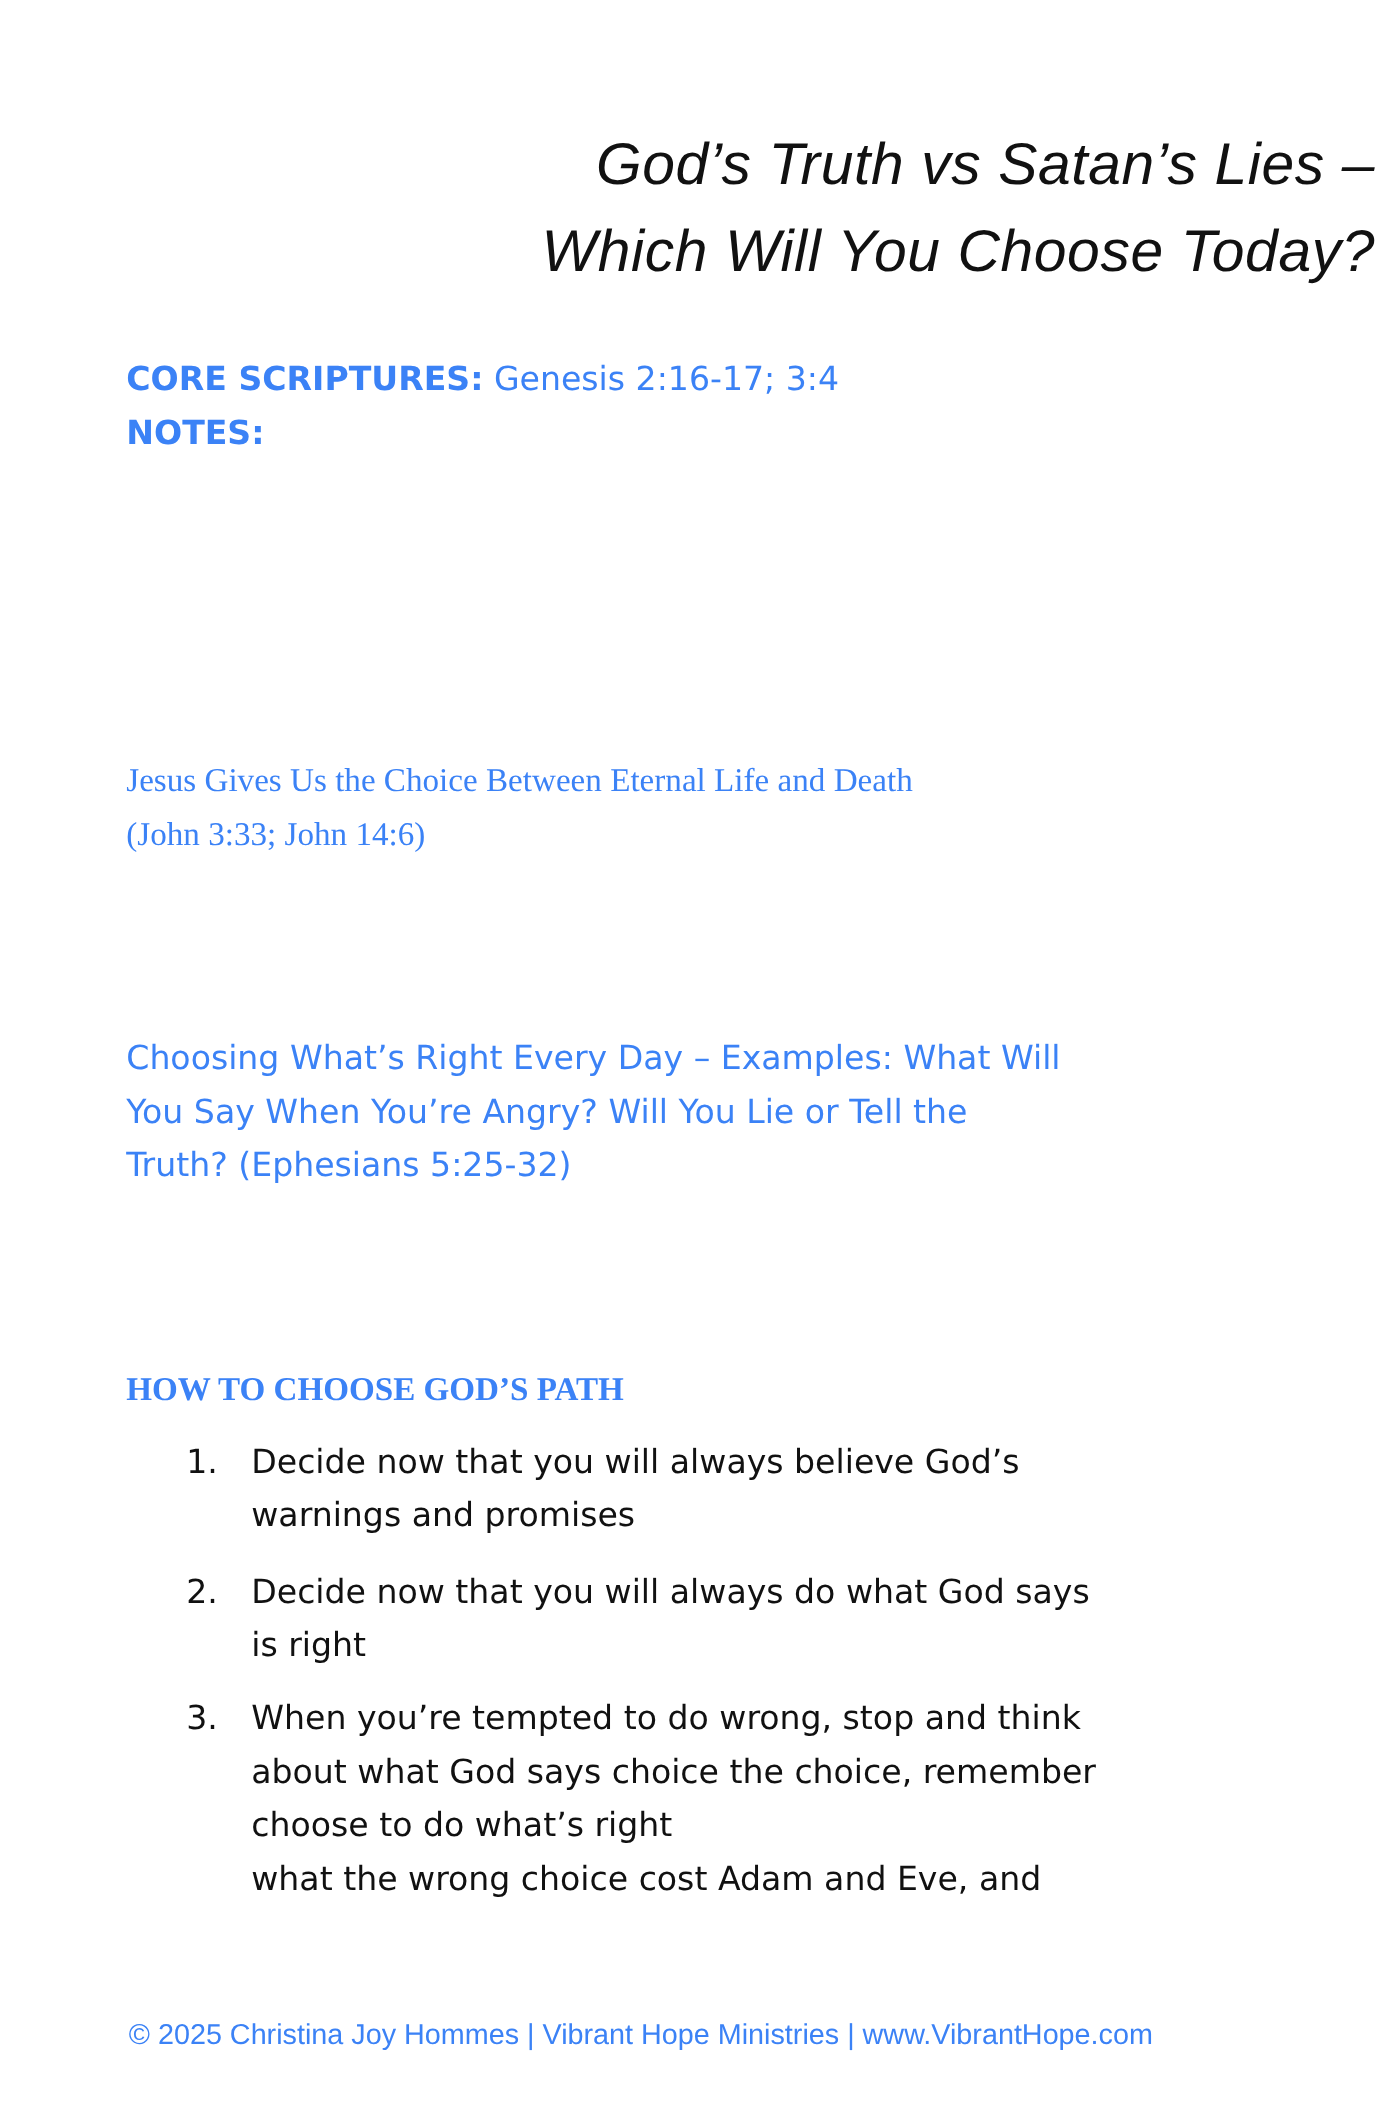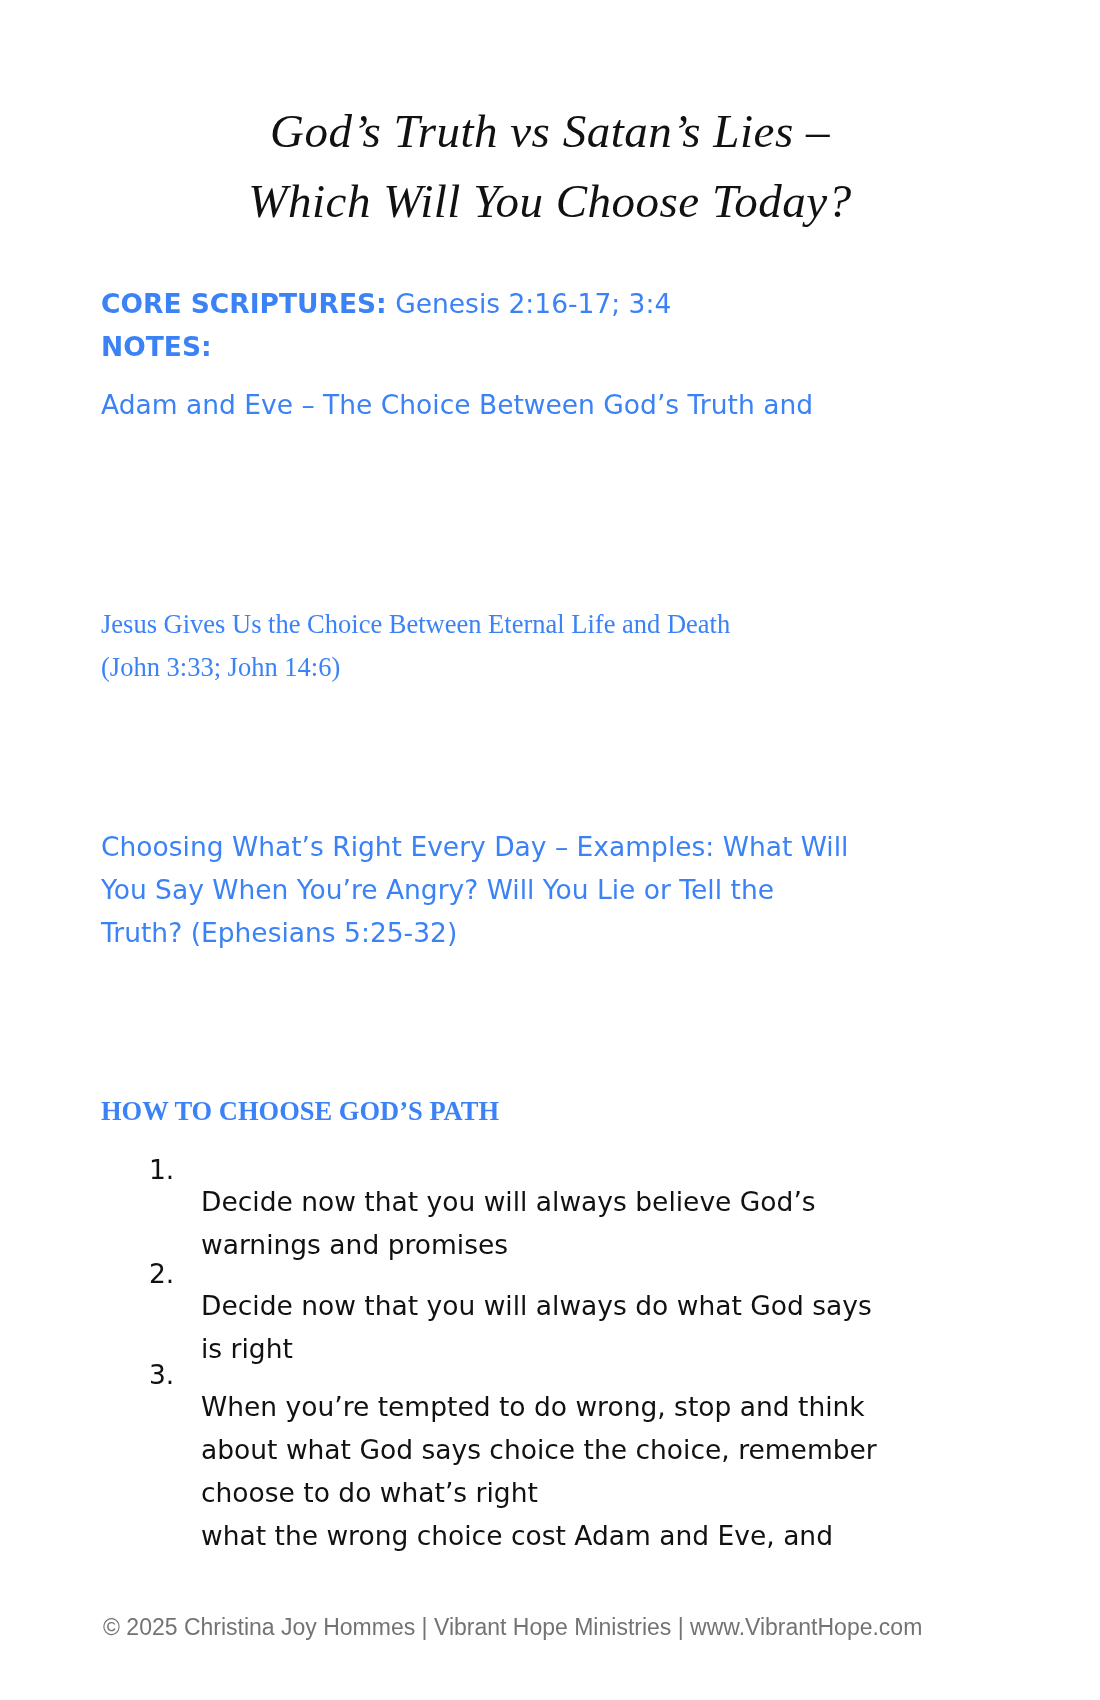--- a/index.html
+++ b/index.html
@@ -1,55 +1,54 @@
 <!DOCTYPE html>
 <html><head>
 <meta charset="utf-8">
 <style>
   html, body { margin: 0; padding: 0; background: #ffffff; }
   body { width: 1100px; height: 1700px; position: relative; overflow: hidden; color: #111111; }
   .page { position: absolute; left: 0; top: 0; width: 1100px; height: 1700px; background: #ffffff; }
   .title {
-    position: absolute; left: 0; width: 1100px; text-align: center;
-    font-family: Liberation Serif, serif; font-style: italic;
+    position: absolute; left: 0; width: 1100px; text-align: right;
+    font-family: Liberation Sans, sans-serif; font-style: italic;
     font-size: 47px; line-height: 70px; color: #111111; letter-spacing: 0.5px;
   }
   .title-line { display: block; white-space: nowrap; }
   .body-text {
     position: absolute; left: 101px; width: 910px;
     font-family: "DejaVu Sans", sans-serif; font-size: 26.5px; line-height: 43px; color: #3b82f6;
   }
   .line { display: block; white-space: nowrap; }
   .bold { font-weight: bold; }
   .list { position: absolute; left: 101px; width: 910px; font-family: "DejaVu Sans", sans-serif; font-size: 26.5px; line-height: 43px; color: #111111; }
   .list-item { position: absolute; left: 0; width: 910px; }
   .list-num { position: absolute; left: 48px; top: 0; white-space: nowrap; }
-  .list-text { position: absolute; left: 100px; top: 0; margin-top: 32px; }
+  .list-text { position: absolute; left: 100px; top: 0; }
   .footer {
     position: absolute; left: 103px; top: 1612px; width: 900px;
-    font-family: "Liberation Sans", sans-serif; font-size: 23px; line-height: 30px; color: #737373; white-space: nowrap;
+    font-family: "Liberation Sans", sans-serif; font-size: 23px; line-height: 30px; color: #3b82f6; white-space: nowrap;
   }
 </style>
 </head>
 <body>
 
 <div class="page">
 
   <div class="title" style="top:96px;">
     <span class="title-line">God’s Truth vs Satan’s Lies –</span>
     <span class="title-line">Which Will You Choose Today?</span>
   </div>
 
   <div class="body-text" style="top:282px;">
     <span class="line"><span class="bold">CORE SCRIPTURES:</span><span> Genesis 2:16-17; 3:4</span></span>
     <span class="line bold">NOTES:</span>
   </div>
 
   <div class="body-text" style="top:383px;">
-    <span class="line">Adam and Eve – The Choice Between God’s Truth and</span>
   </div>
 
   <div class="body-text" style="top:603px;font-family:Liberation Serif, serif;">
     <span class="line">Jesus Gives Us the Choice Between Eternal Life and Death</span>
     <span class="line">(John 3:33; John 14:6)</span>
   </div>
 
   <div class="body-text" style="top:825px;">
     <span class="line">Choosing What’s Right Every Day – Examples: What Will</span>
     <span class="line">You Say When You’re Angry? Will You Lie or Tell the</span>

